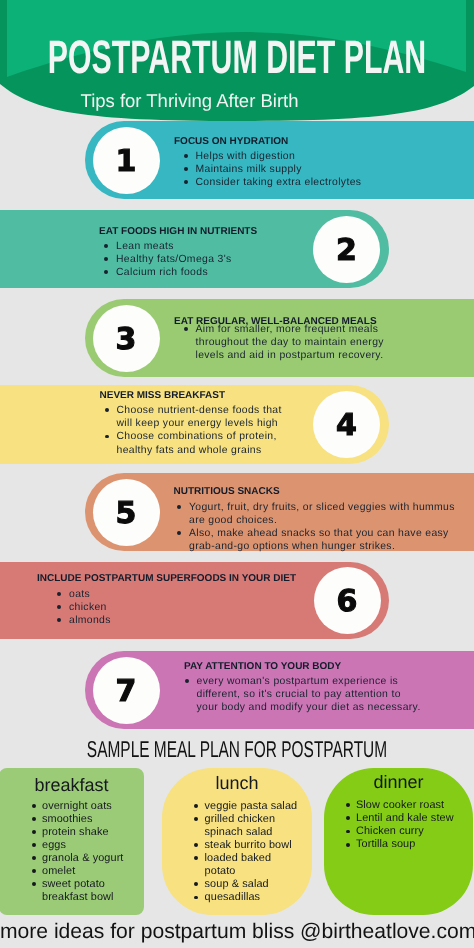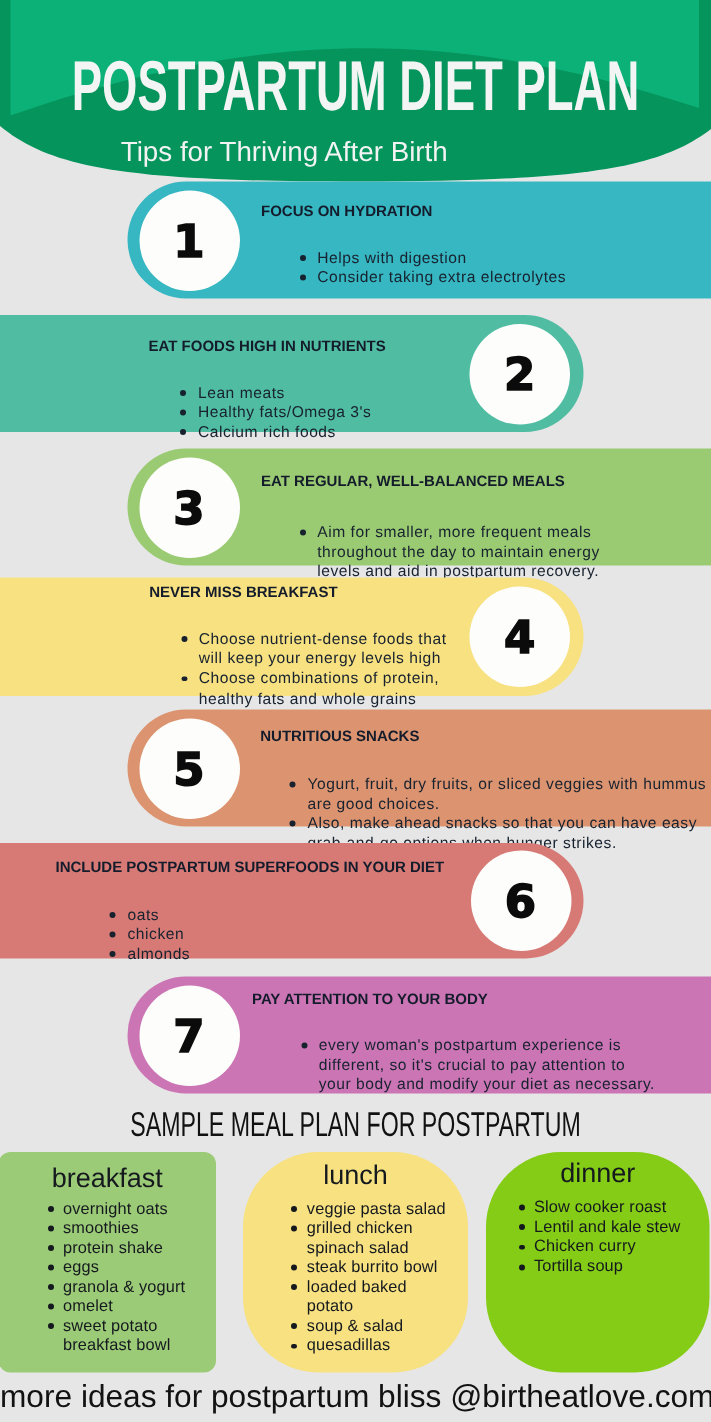--- a/index.html
+++ b/index.html
@@ -28,21 +28,21 @@
 
   
   .band{position:absolute;box-sizing:border-box;}
   .ncircle{position:absolute;border-radius:50%;background:#fdfdfb;}
   .ndigit{position:absolute;left:0;width:100%;text-align:center;
     font-family:"DejaVu Sans",sans-serif;
     font-weight:700;color:#0b0b0b;font-size:30px;line-height:1;
     -webkit-text-stroke:1.1px #0b0b0b;}
   .btitle{position:absolute;font-size:10px;line-height:1;font-weight:700;
     color:#141c2b;white-space:nowrap;}
-  .blist{position:absolute;margin:16px;padding:0;list-style:none;}
+  .blist{position:absolute;margin:0;padding:0;list-style:none;}
   .blist li{position:relative;font-size:10.4px;color:#18222f;line-height:13.2px;
     padding-left:11.5px;letter-spacing:0.36px;}
   .blist li:before{content:"";position:absolute;left:-0.2px;top:4.2px;
     width:3.9px;height:3.9px;border-radius:50%;background:#18222f;}
 
   
   .mp-title{position:absolute;left:-263px;top:0;width:1000px;text-align:center;
     font-size:23px;line-height:1;font-weight:400;color:#111;
     transform:scaleX(0.672);transform-origin:50% 0;white-space:nowrap;}
   .mbox{position:absolute;box-sizing:border-box;}
@@ -72,40 +72,41 @@
   </div>
 
   <div id="bands">
       <div class="band" style="left: 85px; top: 121px; width: 389px; height: 78px; background: rgb(54, 183, 194); border-radius: 39px 0px 0px 39px;">
         <div class="ncircle" style="left: 7.5px; top: 5.5px; width: 67px; height: 67px;">
           <div class="ndigit" style="top: 20px;">1</div>
         </div>
         <div class="btitle" style="left: 89px; top: 15.5px;">FOCUS ON HYDRATION</div>
         <ul class="blist" style="left: 99px; top: 28.5px; width: 211.5px;">
           <li>Helps with digestion</li>
+          <li>Maintains milk supply</li>
           <li>Consider taking extra electrolytes</li>
         </ul>
       </div>
       <div class="band" style="left: 0px; top: 210px; width: 389px; height: 78px; background: rgb(80, 189, 163); border-radius: 0px 39px 39px 0px;">
         <div class="ncircle" style="left: 313px; top: 5.5px; width: 67px; height: 67px;">
           <div class="ndigit" style="top: 20px;">2</div>
         </div>
         <div class="btitle" style="left: 99px; top: 16.5px;">EAT FOODS HIGH IN NUTRIENTS</div>
         <ul class="blist" style="left: 104.5px; top: 29.5px; width: 211.5px;">
           <li>Lean meats</li>
           <li>Healthy fats/Omega 3's</li>
           <li>Calcium rich foods</li>
         </ul>
       </div>
       <div class="band" style="left: 85px; top: 299px; width: 389px; height: 78px; background: rgb(154, 203, 115); border-radius: 39px 0px 0px 39px;">
         <div class="ncircle" style="left: 7.5px; top: 5.5px; width: 67px; height: 67px;">
           <div class="ndigit" style="top: 20px;">3</div>
         </div>
         <div class="btitle" style="left: 89px; top: 17.5px;">EAT REGULAR, WELL-BALANCED MEALS</div>
-        <ul class="blist" style="left: 99px; top: 34px; width: 216.5px;">
+        <ul class="blist" style="left: 99px; top: 24px; width: 216.5px;">
           <li>Aim for smaller, more frequent meals throughout the day to maintain energy levels and aid in postpartum recovery.</li>
         </ul>
       </div>
       <div class="band" style="left: 0px; top: 385px; width: 389px; height: 79px; background: rgb(247, 225, 129); border-radius: 0px 39.5px 39.5px 0px;">
         <div class="ncircle" style="left: 313px; top: 6px; width: 67px; height: 67px;">
           <div class="ndigit" style="top: 20px;">4</div>
         </div>
         <div class="btitle" style="left: 99.5px; top: 5.5px;">NEVER MISS BREAKFAST</div>
         <ul class="blist" style="left: 105px; top: 19px; width: 183.5px;">
           <li>Choose nutrient-dense foods that will keep your energy levels high</li>
@@ -130,21 +131,21 @@
         <ul class="blist" style="left: 57.5px; top: 25.5px; width: 211.5px;">
           <li>oats</li>
           <li>chicken</li>
           <li>almonds</li>
         </ul>
       </div>
       <div class="band" style="left: 85px; top: 651px; width: 389px; height: 78px; background: rgb(203, 117, 181); border-radius: 39px 0px 0px 39px;">
         <div class="ncircle" style="left: 7.5px; top: 5.5px; width: 67px; height: 67px;">
           <div class="ndigit" style="top: 20px;">7</div>
         </div>
-        <div class="btitle" style="left: 83px; top: 10.5px;">PAY ATTENTION TO YOUR BODY</div>
+        <div class="btitle" style="left: 99px; top: 10.5px;">PAY ATTENTION TO YOUR BODY</div>
         <ul class="blist" style="left: 100px; top: 24px; width: 238.5px;">
           <li>every woman's postpartum experience is different, so it's crucial to pay attention to your body and modify your diet as necessary.</li>
         </ul>
       </div>
     </div>
 
   <div class="mp-title" style="top: 738px;">SAMPLE MEAL PLAN FOR POSTPARTUM</div>
   <div id="mealplan">
       <div class="mbox" style="left: -1px; top: 768px; width: 145px; height: 147px; background: rgb(156, 203, 120); border-radius: 8px;">
         <h3 style="top: 8px;">breakfast</h3>

